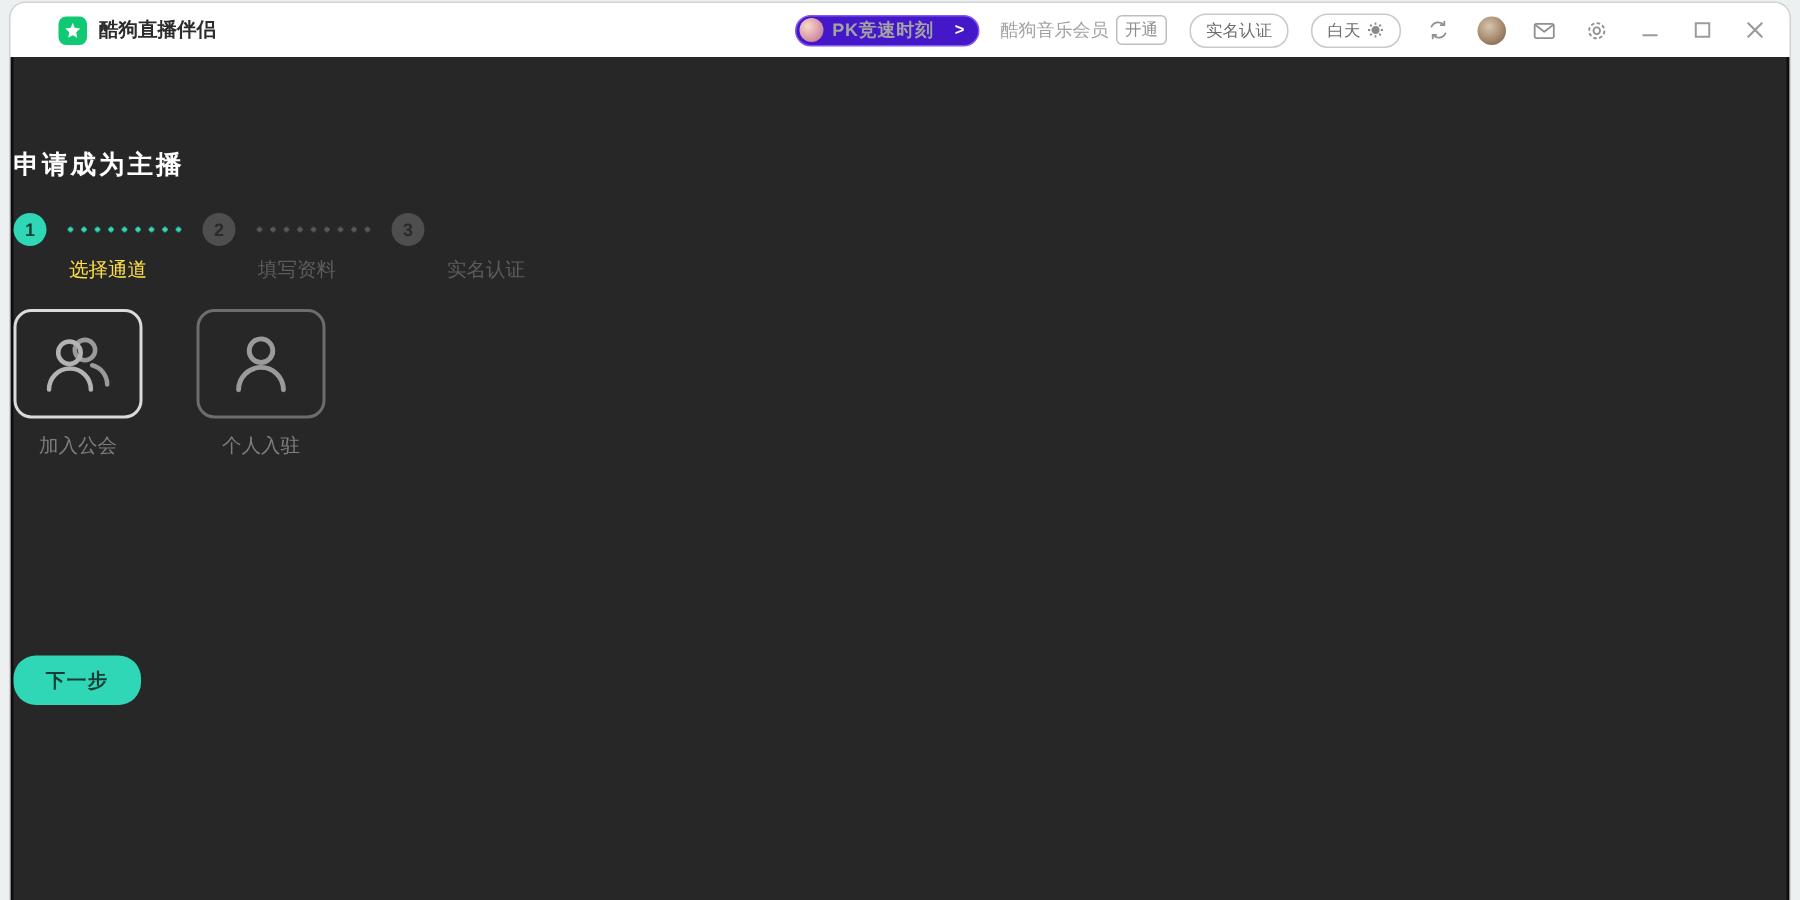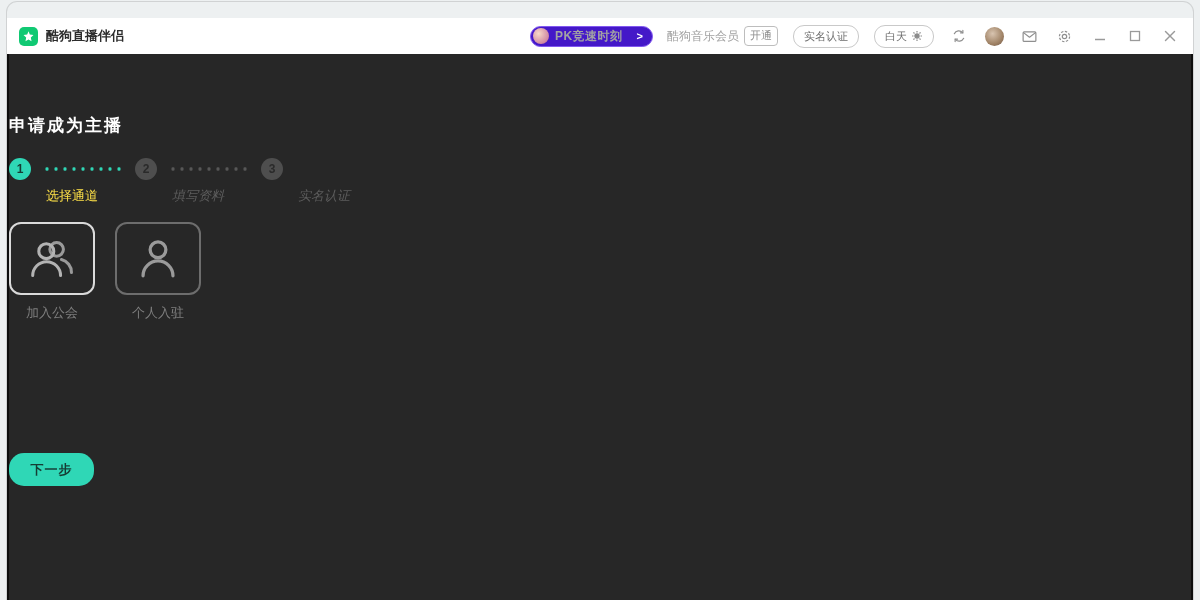--- a/index.html
+++ b/index.html
@@ -6,21 +6,21 @@
   html,body { width:1200px; height:600px; overflow:hidden; }
   body { background:#edf0f1; font-family:"Liberation Sans","DejaVu Sans",sans-serif; }
 
   .window { position:absolute; left:7px; right:7px; top:2px; bottom:0;
             border-radius:10px 10px 0 0; overflow:hidden;
             display:flex; flex-direction:column;
             box-shadow:0 0 0 1px rgba(0,0,0,.12); }
 
   
   .titlebar { height:36px; background:#ffffff; flex:0 0 36px;
-              display:flex; align-items:center; padding:0 14px 0 12px;margin-top:16px; }
+              display:flex; align-items:center; padding:0 14px 0 32px; }
   .logo { width:19px; height:19px; border-radius:5px; background:#10c973;
           display:flex; align-items:center; justify-content:center; flex:0 0 19px; }
   .app-title { margin-left:8px; font-size:13px; color:#2c2c2c; font-weight:bold; }
   .tb-spacer { flex:1; }
 
   .pk-badge { height:21px; border-radius:11px; background:#4418c8;
               border:1px solid #8157f0; display:flex; align-items:center;
               padding:0 9px 0 2px; cursor:pointer; }
   .pk-avatar { width:16px; height:16px; border-radius:50%;
                background:radial-gradient(circle at 35% 35%, #f8d9c8, #d089a2 70%, #9c5f82); }
@@ -59,23 +59,23 @@
   .step-circle.inactive { background:#4e4e4e; color:#2a2a2a; }
   .connector { width:84px; height:4px; margin:0 10px;
                background-image:radial-gradient(circle, var(--dot) 1.6px, transparent 1.9px);
                background-size:9px 4px; background-position:center; }
   .connector.teal { --dot:#2fd7b6; }
   .connector.gray { --dot:#575757; }
 
   .step-labels { margin-top:7px; display:flex; }
   .step-label { width:126px; text-align:center; font-size:13px; }
   .step-label.active { color:#fde047; }
-  .step-label.inactive { color:#5d5d5d;font-style:italic; }
-
-  .options { margin-top:17px; display:flex; gap:20px; }
+  .step-label.inactive { color:#5d5d5d; }
+
+  .options { margin-top:17px; display:flex; gap:36px; }
   .option { display:flex; flex-direction:column; align-items:center; cursor:pointer; }
   .card { width:86px; height:73px; border-radius:12px;
           display:flex; align-items:center; justify-content:center; }
   .card.selected { border:2px solid #dadada; }
   .card.unselected { border:2px solid #6d6d6d; }
   .option-label { margin-top:9px; font-size:13px; color:#7e7e7e; }
 
   .next-btn { margin-top:131px; width:85px; height:33px; border:none; border-radius:15px;
               background:#2fd7b6; color:#163c34; font-size:13px; font-weight:bold;
               cursor:pointer; font-family:inherit; letter-spacing:1px; }

